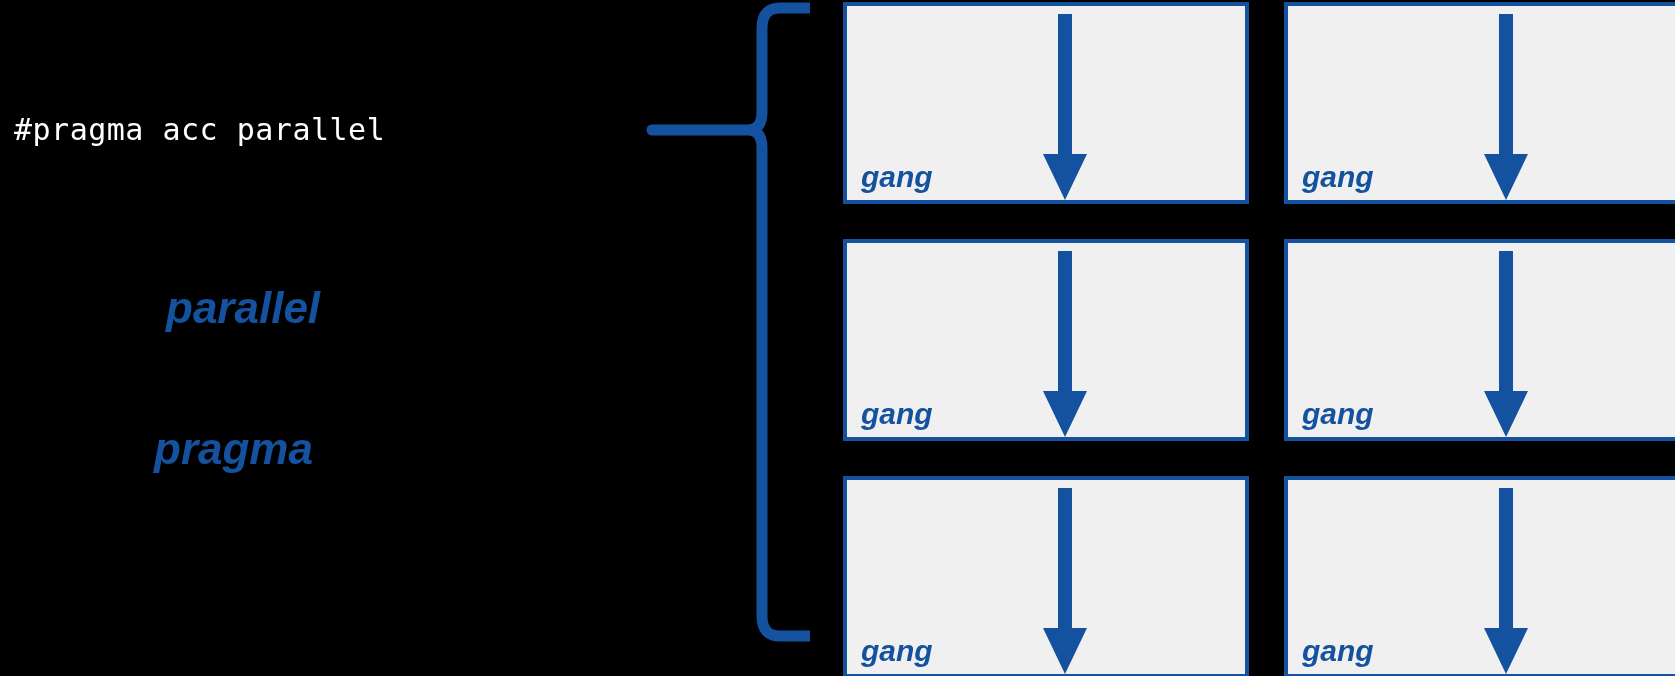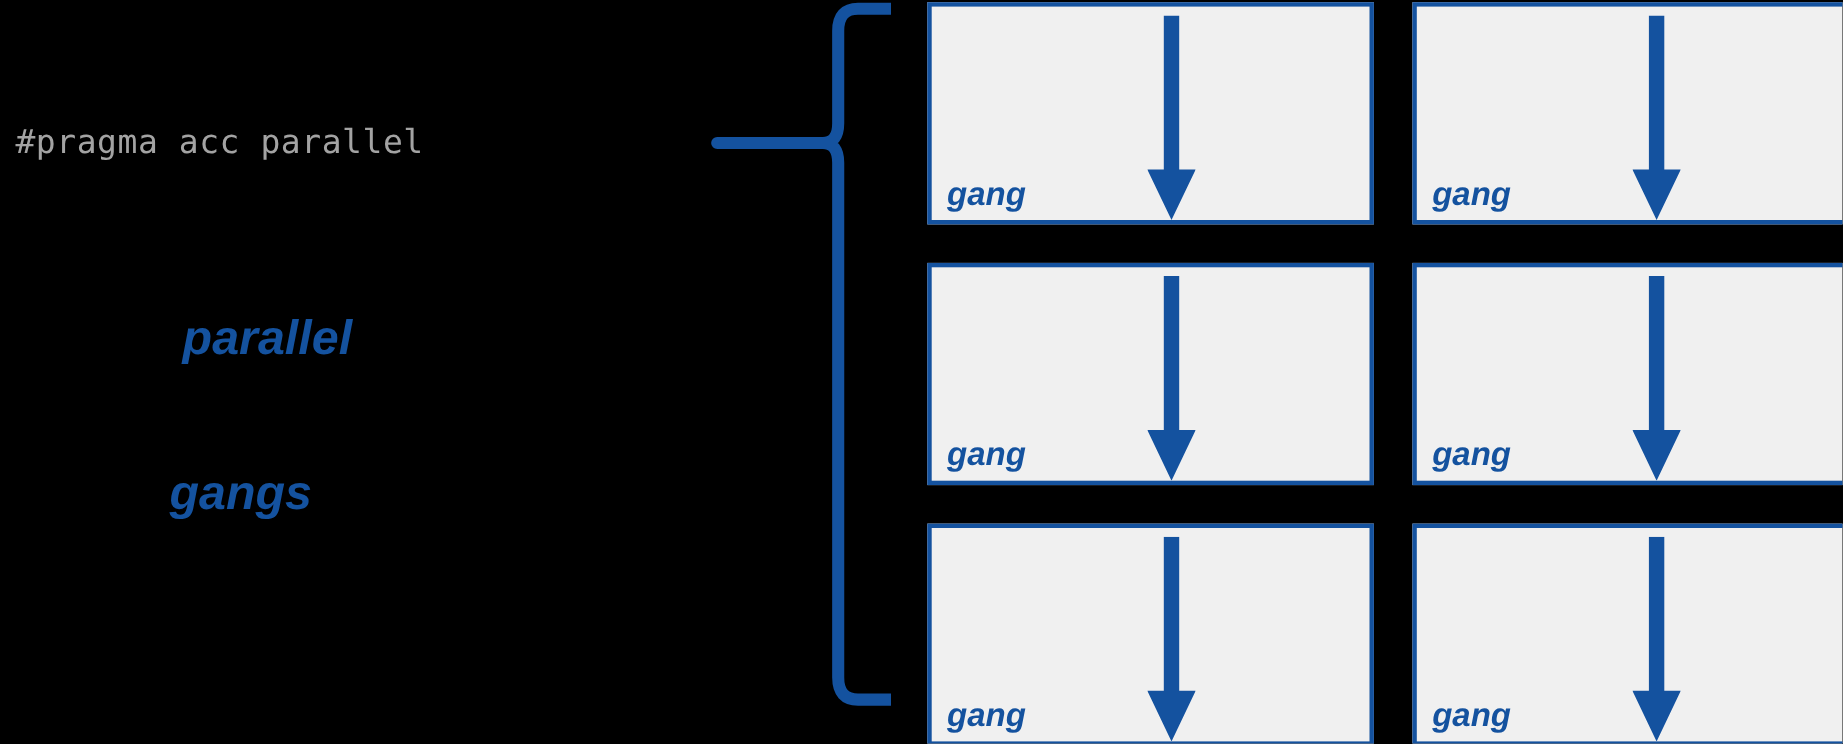--- a/index.html
+++ b/index.html
@@ -24,21 +24,21 @@
   }
 
   
   .pragma-text {
     position: absolute;
     left: 14px;
     top: 112px;
     font-family: "DejaVu Sans Mono", "Liberation Mono", monospace;
     font-size: 30px;
     letter-spacing: 0.5px;
-    color: #a3a3a3;
+    color: #ffffff;
     white-space: pre;
     line-height: 36px;
   }
 
   .kw-label {
     position: absolute;
     font-family: "Liberation Sans", sans-serif;
     font-style: italic;
     font-weight: bold;
     font-size: 44px;
@@ -112,21 +112,21 @@
 </style>
 </head>
 <body>
 
 <div id="stage">
 
   <div class="pragma-text">#pragma acc parallel</div>
 
   <div class="kw-label kw-parallel">parallel</div>
 
-  <div class="kw-label kw-gangs">gangs</div>
+  <div class="kw-label kw-gangs">pragma</div>
 
   <svg class="brace-svg" viewBox="0 0 180 676">
     <path d="M 180 8
              L 150 8
              Q 132 8 132 28
              L 132 112
              Q 132 130 118 130
              L 22 130
              L 118 130
              Q 132 130 132 148

